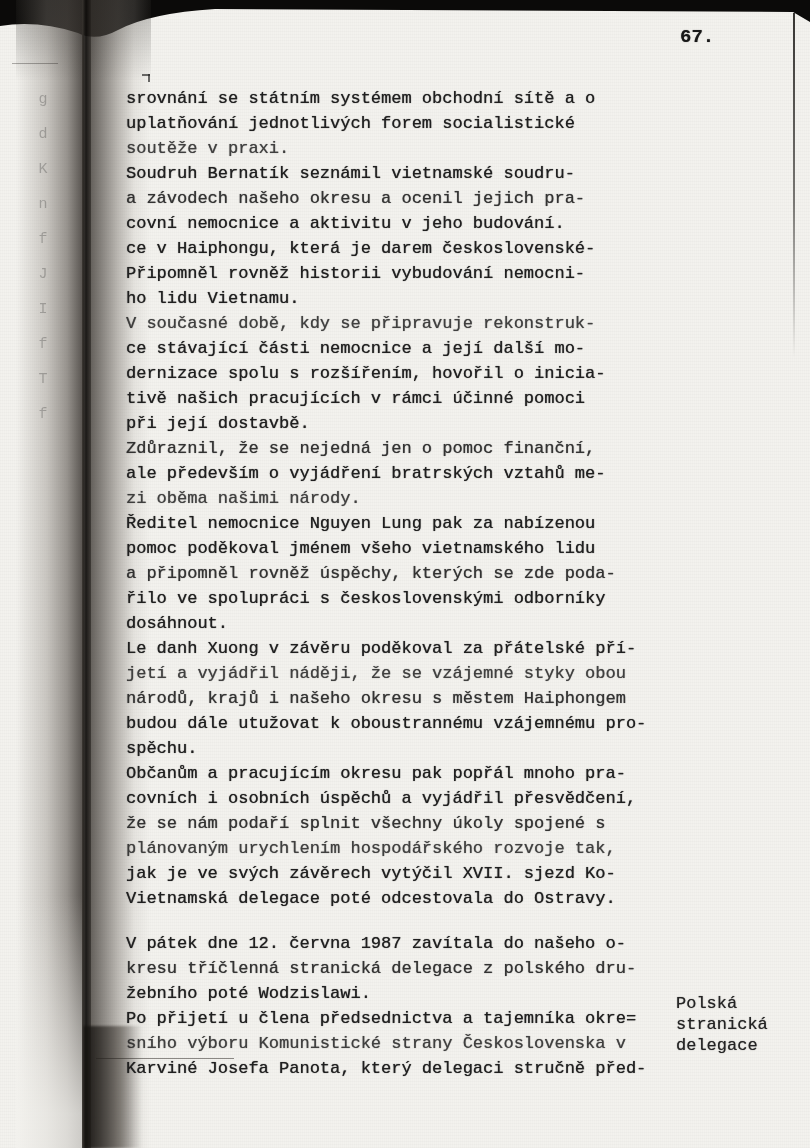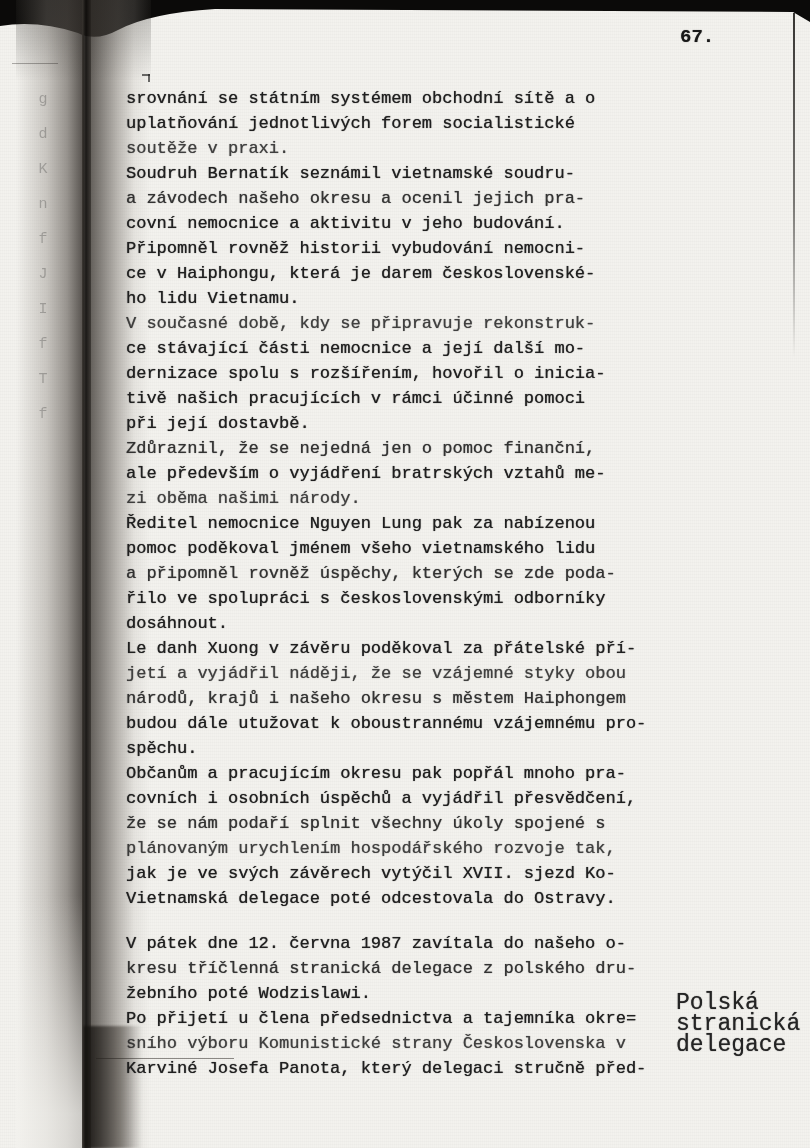--- a/index.html
+++ b/index.html
@@ -51,21 +51,21 @@
     position:absolute;left:126px;top:86px;width:540px;
     font-size:17px;color:#1f1f1f;
     text-shadow:0 0 1px rgba(25,25,25,0.72), 0.4px 0.4px 0 rgba(25,25,25,0.28);
   }
   .tline{height:25px;line-height:25px;white-space:pre;}
   .tline.pgap{margin-top:20px;}
   .tline:nth-child(5n){opacity:0.90;}
   .tline:nth-child(7n+3){opacity:0.84;}
   .margin-note{
     position:absolute;left:676px;top:993px;
-    font-size:23px;color:#242424;
+    font-size:17px;color:#242424;
     text-shadow:0 0 1px rgba(25,25,25,0.7);
   }
   .mline{height:21px;line-height:21px;white-space:pre;}
   
   .bleed-col{
     position:absolute;left:30px;top:82px;width:26px;
     font-size:15px;color:rgba(22,22,22,0.26);
     filter:blur(0.7px);
   }
   .bleed-mark{height:35px;line-height:35px;text-align:center;}
@@ -106,22 +106,22 @@
       <div class="bleed-mark">f</div>
     </div>
 
   <div class="body-text" id="body-text">
       <div class="tline">srovnání se státním systémem obchodní sítě a o</div>
       <div class="tline">uplatňování jednotlivých forem socialistické</div>
       <div class="tline">soutěže v praxi.</div>
       <div class="tline">Soudruh Bernatík seznámil vietnamské soudru-</div>
       <div class="tline">a závodech našeho okresu a ocenil jejich pra-</div>
       <div class="tline">covní nemocnice a aktivitu v jeho budování.</div>
+      <div class="tline">ce v Haiphongu, která je darem československé-</div>
       <div class="tline">Připomněl rovněž historii vybudování nemocni-</div>
-      <div class="tline">ce v Haiphongu, která je darem československé-</div>
       <div class="tline">ho lidu Vietnamu.</div>
       <div class="tline">V současné době, kdy se připravuje rekonstruk-</div>
       <div class="tline">ce stávající části nemocnice a její další mo-</div>
       <div class="tline">dernizace spolu s rozšířením, hovořil o inicia-</div>
       <div class="tline">tivě našich pracujících v rámci účinné pomoci</div>
       <div class="tline">při její dostavbě.</div>
       <div class="tline">Zdůraznil, že se nejedná jen o pomoc finanční,</div>
       <div class="tline">ale především o vyjádření bratrských vztahů me-</div>
       <div class="tline">zi oběma našimi národy.</div>
       <div class="tline">Ředitel nemocnice Nguyen Lung pak za nabízenou</div>

